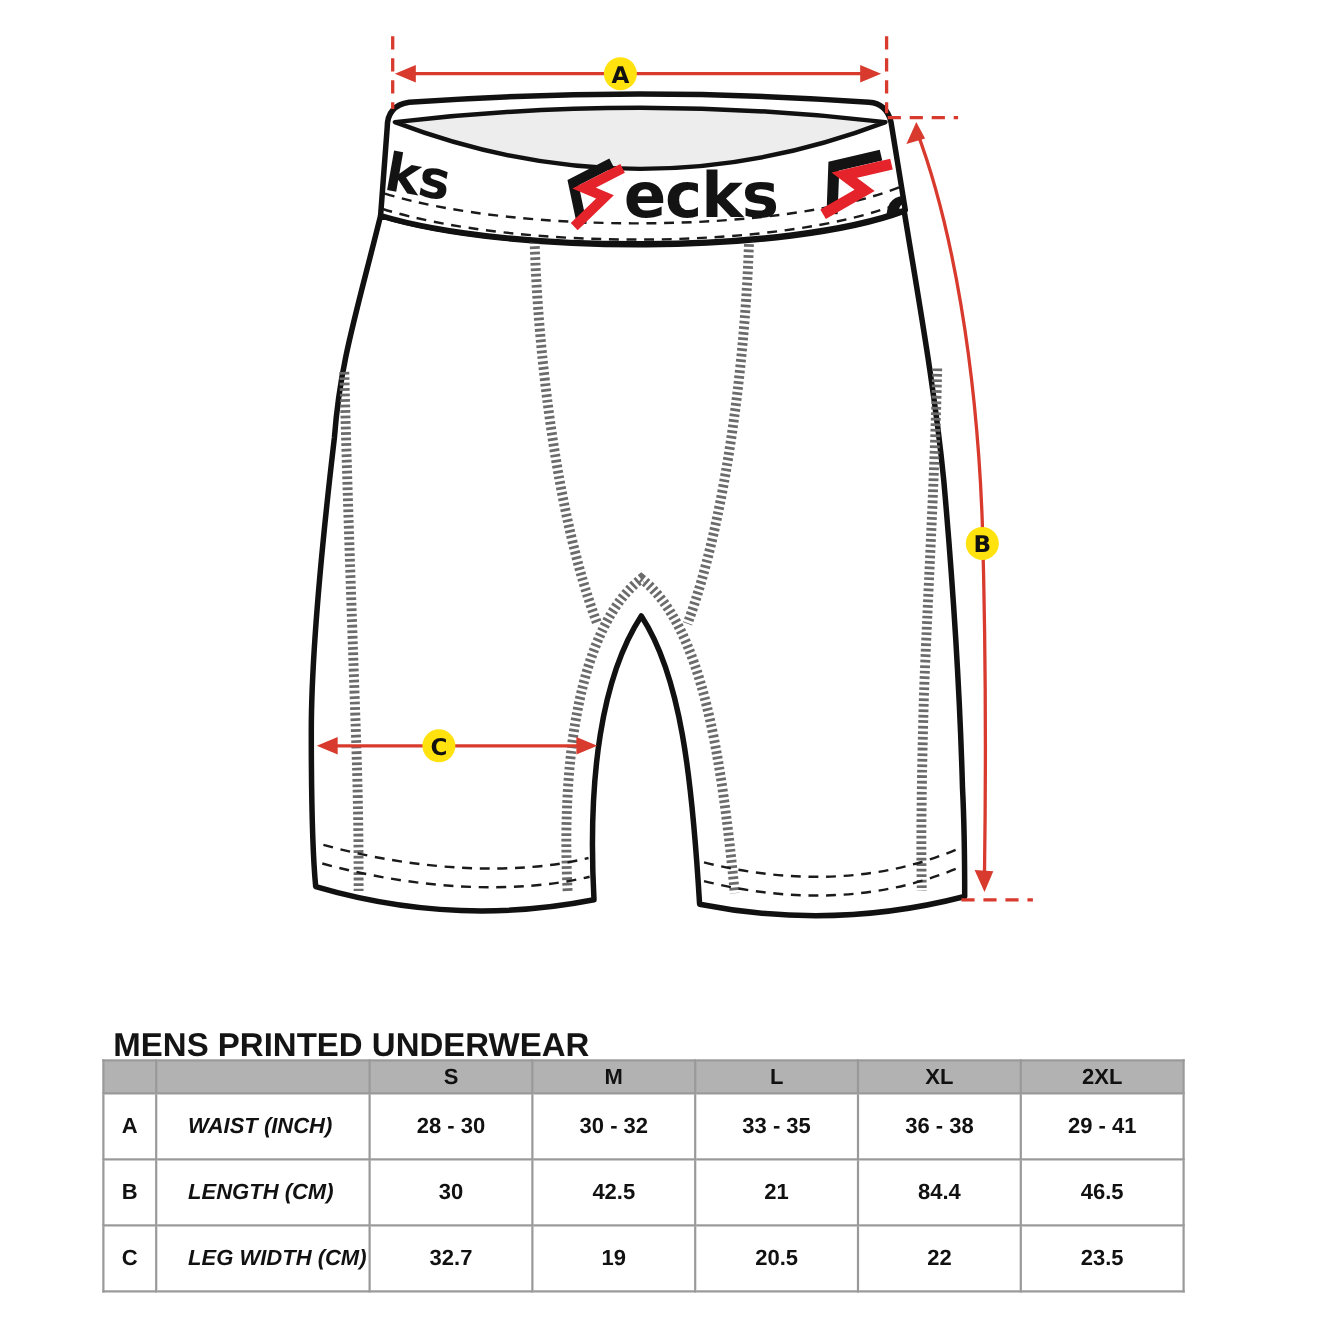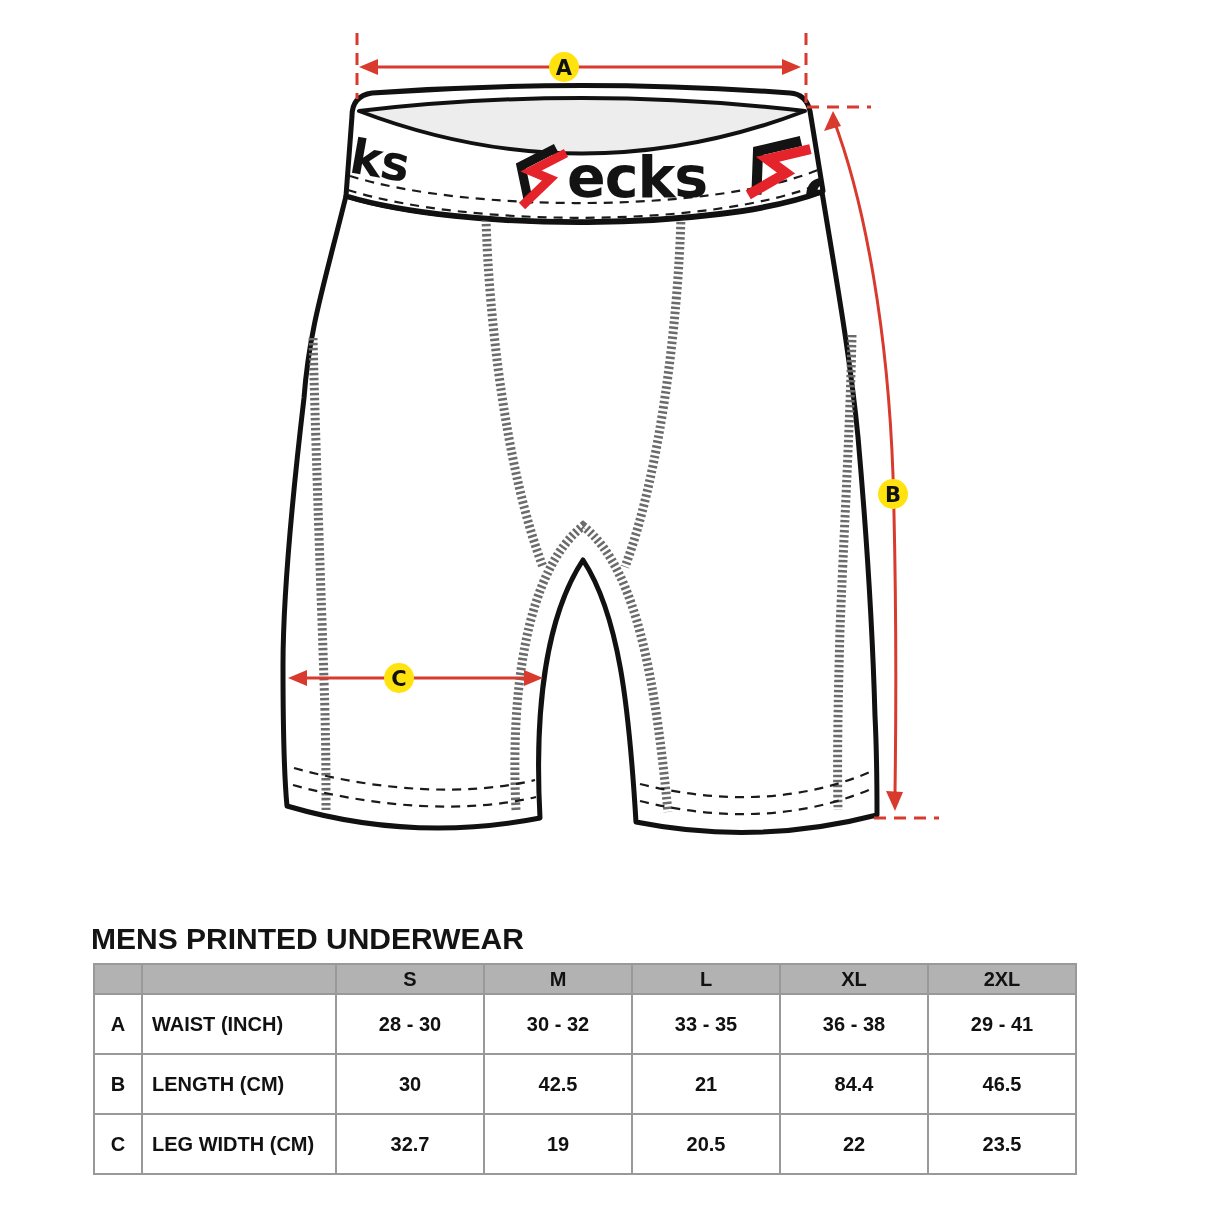--- a/index.html
+++ b/index.html
@@ -2,41 +2,41 @@
 <html><head>
 <meta charset="utf-8">
 <style>
   html,body{margin:0;padding:0;background:#ffffff;}
   .stage{
     position:relative;width:1214px;height:1214px;background:#ffffff;
     font-family:"Liberation Sans", sans-serif;color:#111;overflow:hidden;
   }
   .drawing{position:absolute;left:0;top:0;}
   .page-title{
-    position:absolute;left:91px;top:922px;margin:0;
+    position:absolute;left:91px;top:922px;margin:12px;
     font-size:30px;font-weight:bold;letter-spacing:0px;color:#141414;
     font-family:"Liberation Sans", sans-serif;
   }
   table.size-table{
     position:absolute;left:93px;top:963px;
     border-collapse:collapse;table-layout:fixed;width:982px;
     font-family:"Liberation Sans", sans-serif;
   }
   table.size-table col.c-key{width:48px;}
   table.size-table col.c-label{width:194px;}
   table.size-table col.c-size{width:148px;}
   table.size-table th, table.size-table td{
     border:2px solid #999999;text-align:center;vertical-align:middle;
     font-weight:bold;color:#111;background:#ffffff;
   }
   table.size-table th{
     background:#b2b2b2;height:28px;font-size:20px;padding:0;
   }
   table.size-table td{height:58px;font-size:20px;padding:0;}
-  table.size-table td.c-label{text-align:left;padding-left:9px;}
+  table.size-table td.c-label{text-align:left;padding-left:28px;font-style:italic;}
   .circle-label{
     font-family:"DejaVu Sans", sans-serif;font-weight:bold;font-size:21px;fill:#111;
     text-anchor:middle;
   }
   .logo-text{
     font-family:"DejaVu Sans", sans-serif;font-weight:bold;fill:#131313;
     letter-spacing:-1px;
   }
 </style>
 </head>

